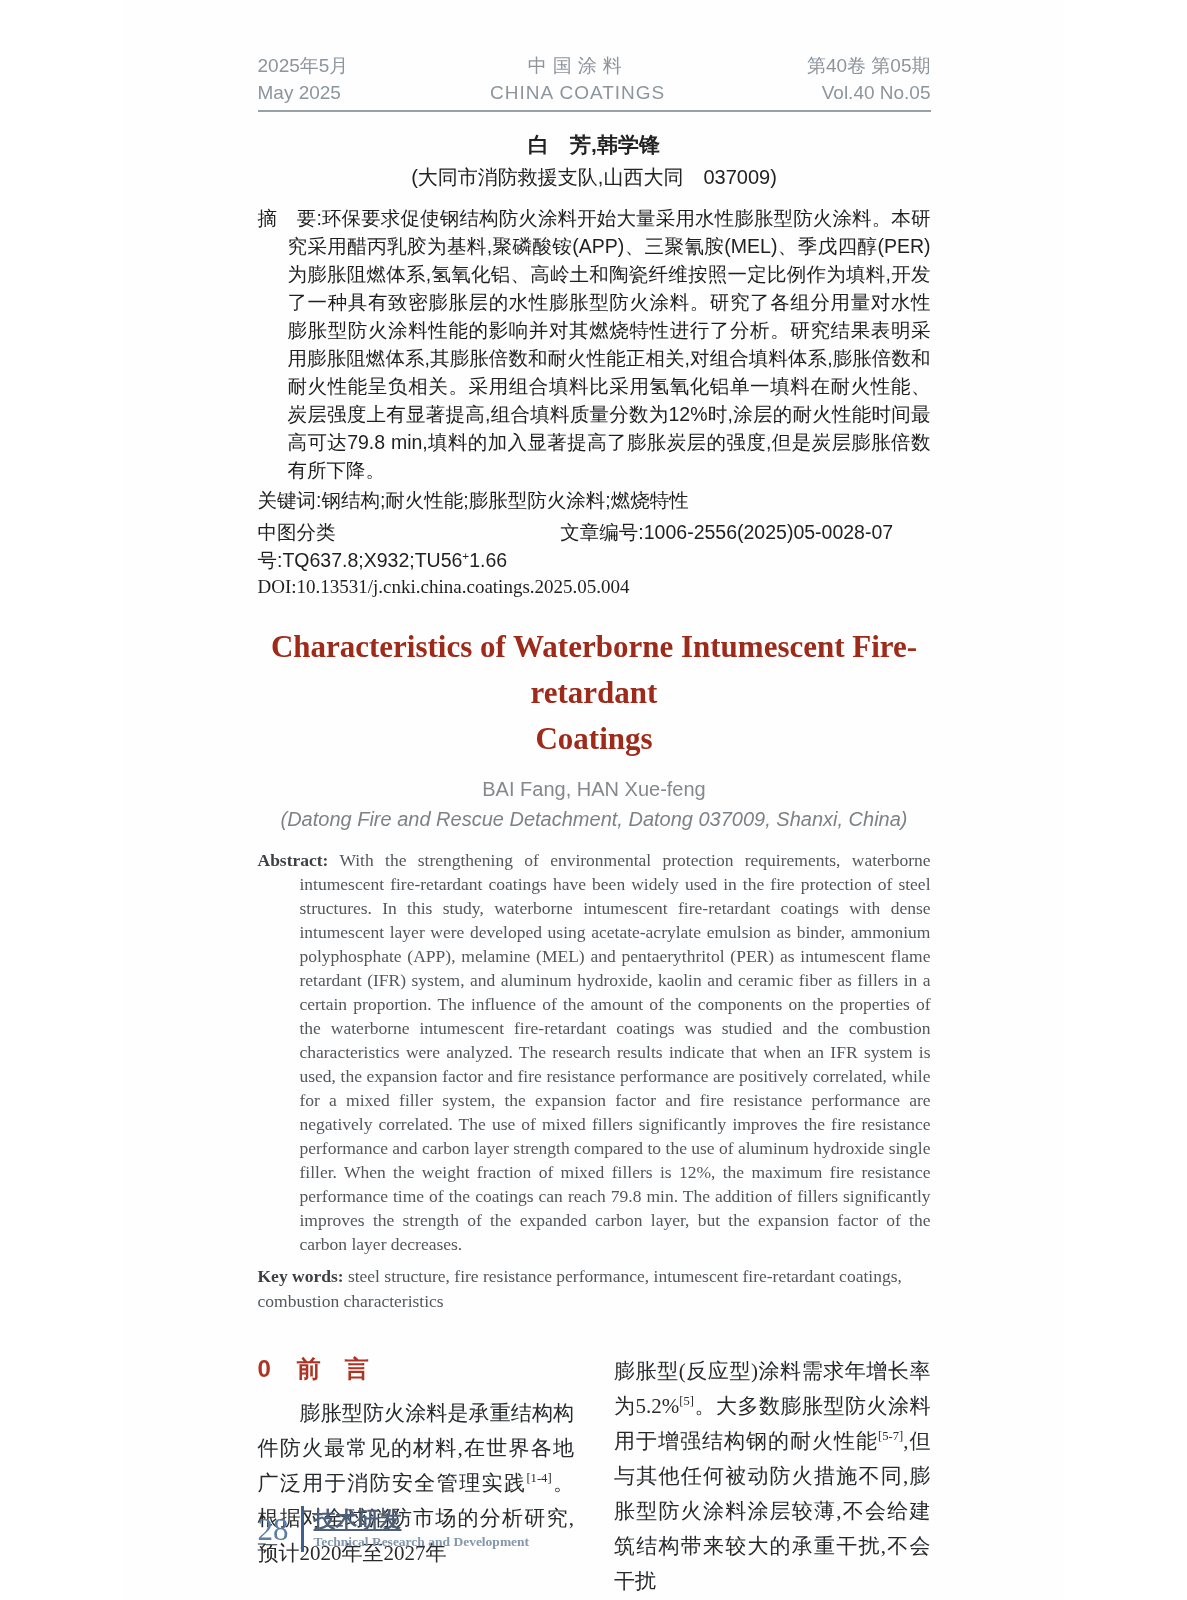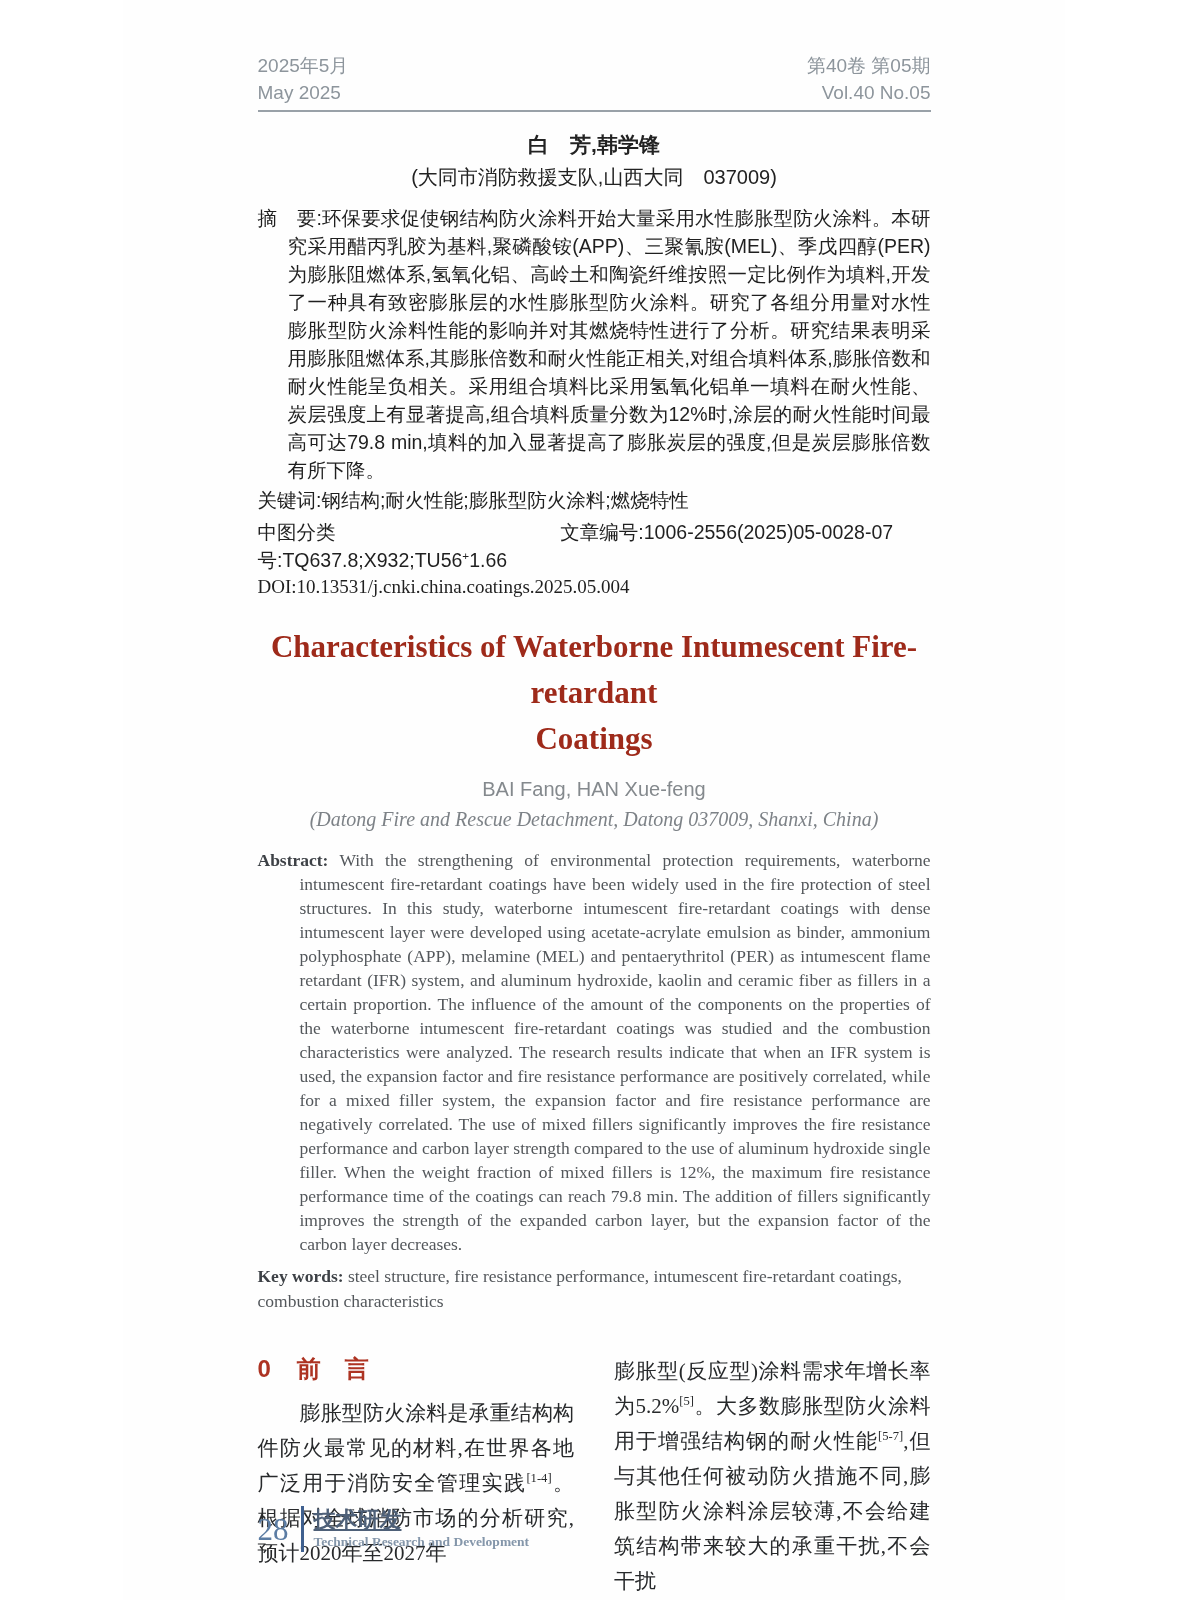--- a/index.html
+++ b/index.html
@@ -42,21 +42,21 @@
   .class-row .c3 { flex:1; }
   .doi { margin-top:0; font-family:"Liberation Serif", serif; font-size:19px;
          line-height:26px; color:#1f1f1f; }
 
   
   .title-en { margin-top:24px; text-align:center; color:#9e2a1a;
               font-family:"Liberation Serif", serif; font-weight:700;
               font-size:31px; line-height:46px; }
   .authors-en { margin-top:14px; text-align:center; color:#84898d; font-size:20px; line-height:26px; }
   .affil-en { margin-top:4px; text-align:center; color:#7e8periodic387;
-              font-family:Liberation Serif, serif; font-style:italic;
+              font-family:Liberation Sans, sans-serif; font-style:italic;
               font-size:20px; line-height:26px; color:#7d8287; }
 
   
   .abs-en { margin-top:16px; font-family:"Liberation Serif", serif; font-size:17.5px;
             line-height:24px; text-align:justify; color:#53575b;
             padding-left:42px; text-indent:-42px; }
   .abs-en .lbl { font-weight:700; color:#3c4click145; color:#3d4146; }
   .kw-en { margin-top:8px; font-family:"Liberation Serif", serif; font-size:17.5px;
            line-height:25px; color:#53575b; }
   .kw-en .lbl { font-weight:700; color:#3d4146; }
@@ -87,20 +87,24 @@
 </style>
 </head>
 <body>
 
 <div class="page">
 
   <div class="jheader">
     <div class="left">
       <div>2025年5月</div>
       <div>May 2025</div>
+    </div>
+    <div class="mid">
+      <div class="zh">中国涂料</div>
+      <div class="en">CHINA COATINGS</div>
     </div>
     <div class="right">
       <div>第40卷 第05期</div>
       <div>Vol.40  No.05</div>
     </div>
   </div>
   <hr class="header-rule">
 
   <div class="authors-zh">白　芳,韩学锋</div>
   <div class="affil-zh">(大同市消防救援支队,山西大同　037009)</div>

